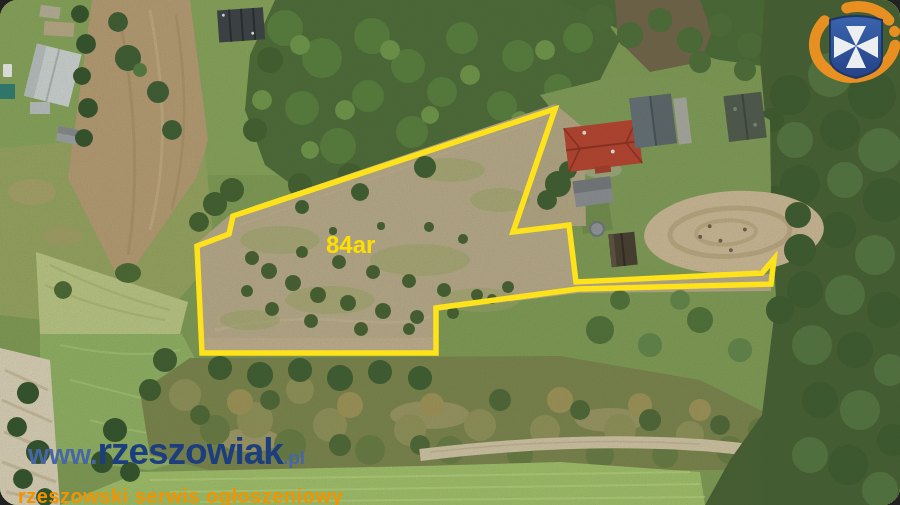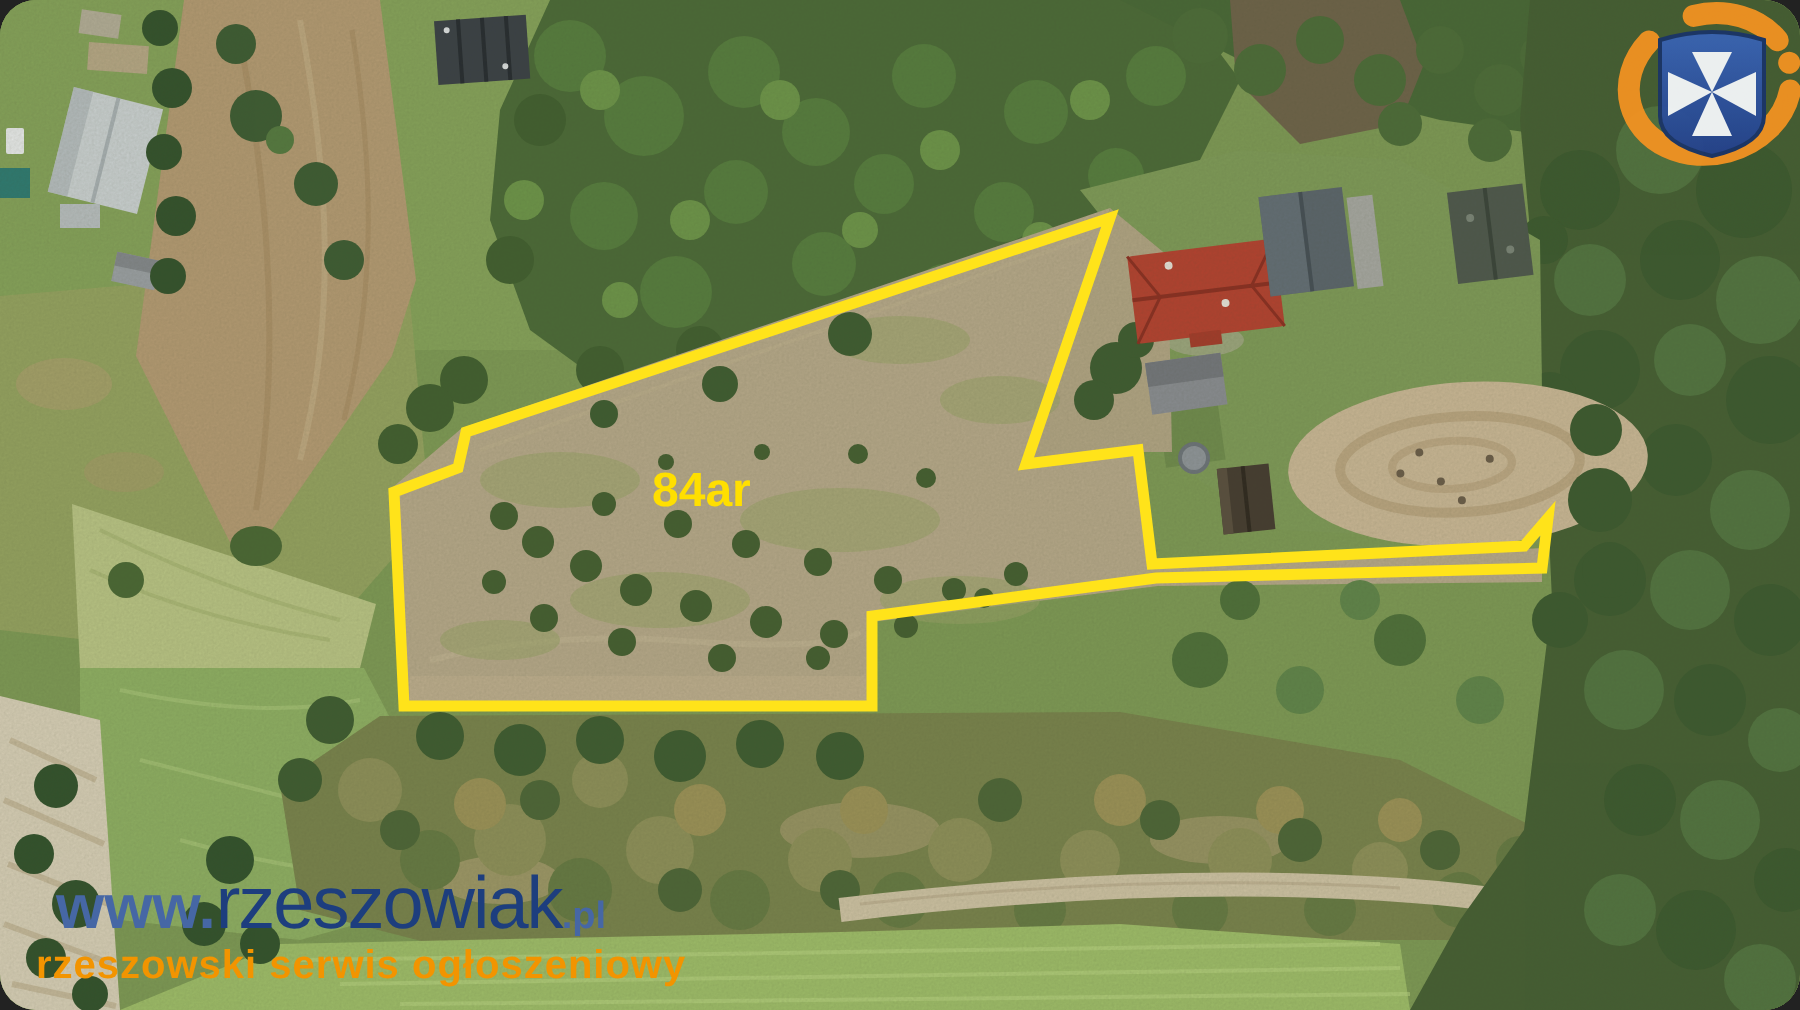--- a/index.html
+++ b/index.html
@@ -1,24 +1,24 @@
 <!DOCTYPE html>
 <html><head>
 <meta charset="utf-8">
 <style>
   html,body{margin:0;padding:0;background:#222;}
   .stage{position:relative;width:900px;height:505px;overflow:hidden;
          font-family:"Liberation Sans",sans-serif;background:#7e9a55;border-radius:18px;}
   .scene{position:absolute;left:0;top:0;}
   .watermark{position:absolute;left:28px;top:433px;line-height:1;user-select:none;}
   .wm-main{white-space:nowrap;}
-  .wm-www{font-size:31px;font-weight:600;color:#4667a5;}
-  .wm-brand{font-size:37px;font-weight:400;color:#1d3e7e;letter-spacing:-1px;}
+  .wm-www{font-size:27px;font-weight:600;color:#4667a5;}
+  .wm-brand{font-size:37px;font-weight:700;color:#1d3e7e;letter-spacing:-1px;}
   .wm-tld{font-size:19px;font-weight:600;color:#4667a5;}
-  .wm-tagline{margin-top:3px;margin-left:-10px;font-size:20px;font-weight:600;
+  .wm-tagline{margin-top:16px;margin-left:-10px;font-size:20px;font-weight:600;
               color:#f29400;letter-spacing:.5px;white-space:nowrap;}
   .logo{position:absolute;left:806px;top:0px;opacity:.95;}
 </style>
 </head>
 <body>
 
 <div class="stage">
 
 <svg class="scene" width="900" height="505" viewBox="0 0 900 505">
   <defs>

